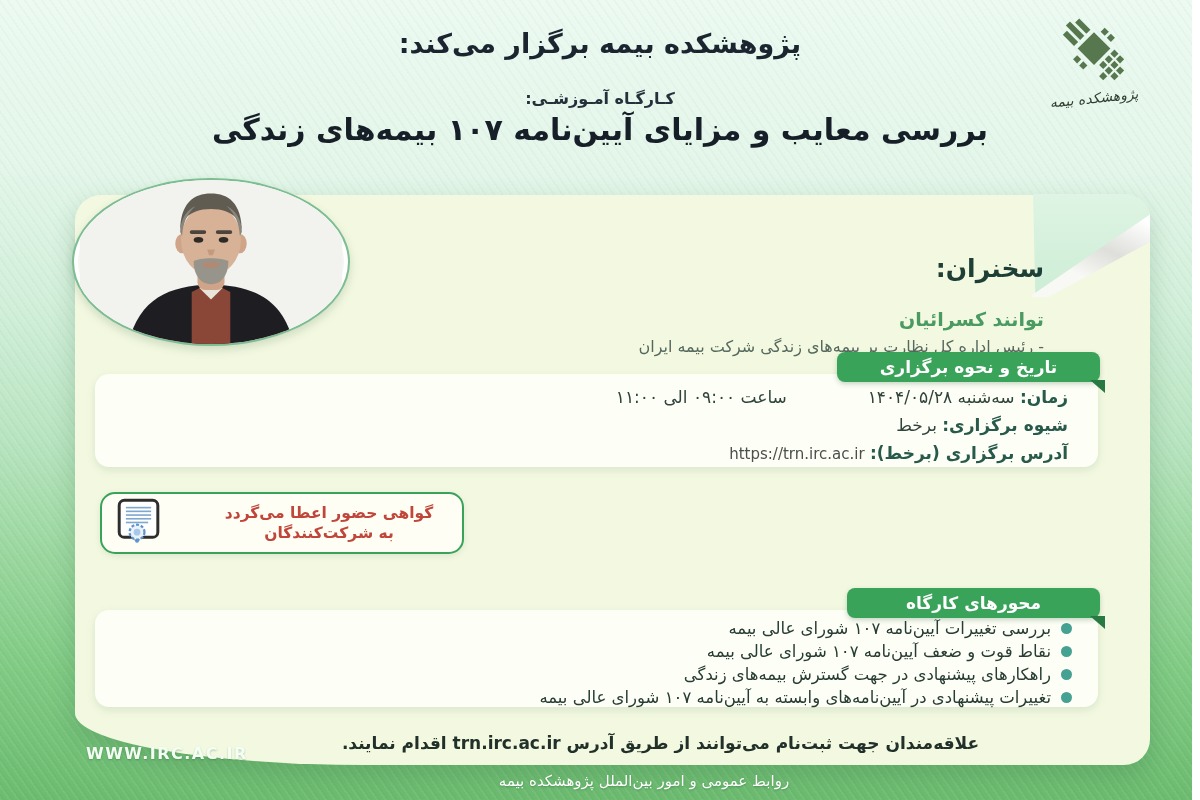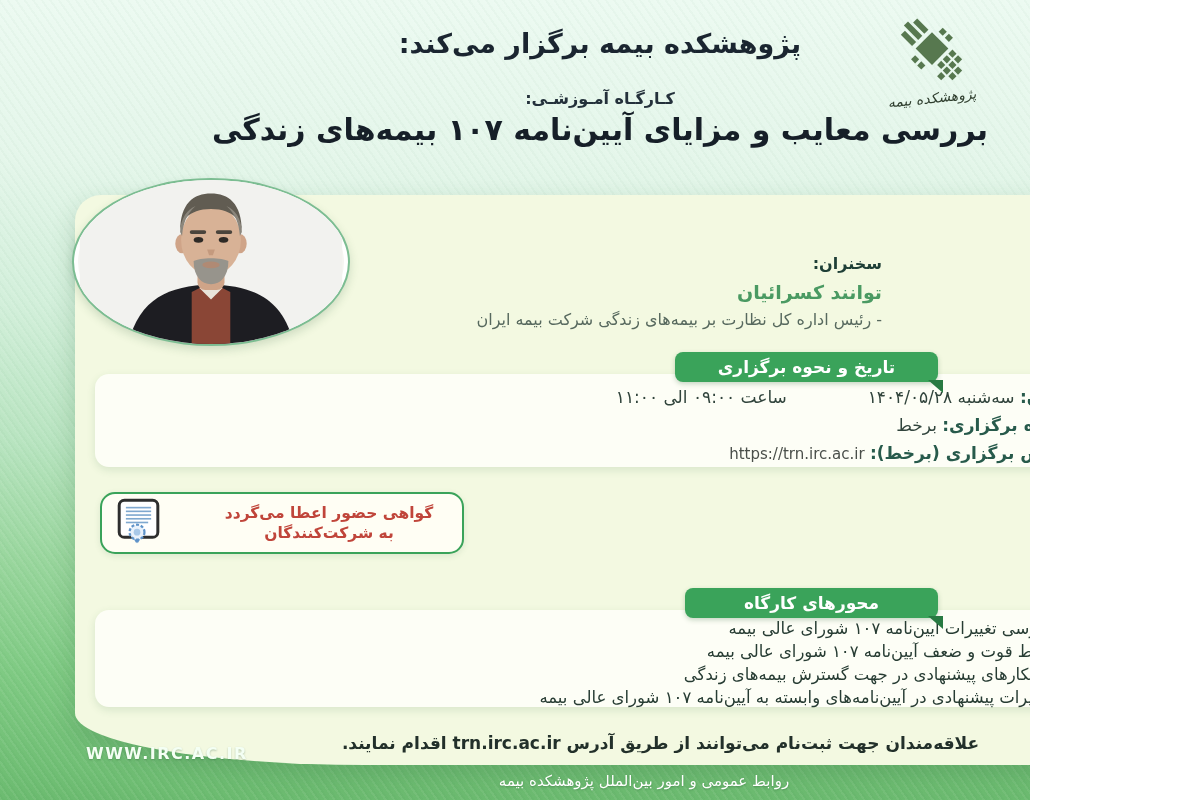--- a/index.html
+++ b/index.html
@@ -1,19 +1,19 @@
 <!DOCTYPE html>
 <html lang="fa"><head>
 <meta charset="utf-8">
 <style>
   * { margin:0; padding:0; box-sizing:border-box; }
   body { font-family: "DejaVu Sans", sans-serif; background:#ffffff; }
 
   .poster {
-    position:relative; width:1030px; height:800px; overflow:hidden;
+    position:relative; width:1192px; height:800px; overflow:hidden;
     background: linear-gradient(180deg,
       #ecfaf1 0%, #e4f6ea 20%, #d2efda 38%,
       #b8e4c0 55%, #99d69d 70%, #7fca83 84%, #6cbb70 100%);
   }
   
   .poster::after{
     content:""; position:absolute; inset:0; pointer-events:none; z-index:0;
     background: repeating-linear-gradient(55deg,
       rgba(255,255,255,0.06) 0 2px, rgba(0,80,30,0.025) 2px 4px, transparent 4px 7px);
   }
@@ -51,21 +51,21 @@
 
   
   .photo { position:absolute; left:72px; top:178px; width:278px; height:168px;
     border-radius:50%; background:#f5f5f2; border:2px solid #7cbd92;
     box-shadow:0 0 0 4px #ffffff inset, 0 4px 10px rgba(40,90,50,.18);
     overflow:hidden; z-index:3; }
   .photo svg { width:100%; height:100%; display:block; }
 
   .speaker-block { position:absolute; right:148px; top:254px; width:560px;
     direction:rtl; text-align:right; z-index:3; }
-  .speaker-heading { font-size:16px; font-weight:bold; color:#1e3f36; margin-bottom:8px; }
+  .speaker-heading { font-size:25px; font-weight:bold; color:#1e3f36; margin-bottom:25px; }
   .speaker-name    { font-size:19px; font-weight:bold; color:#4a9a62; margin-bottom:7px; }
   .speaker-role    { font-size:16px; color:#57695e; }
 
   
   .banner { position:absolute; height:30px; background:#3aa35a; border-radius:8px;
     color:#ffffff; font-size:17px; font-weight:bold; direction:rtl;
     display:flex; align-items:center; justify-content:center; z-index:4;
     box-shadow:0 2px 5px rgba(30,90,45,.25); }
   .banner .fold { position:absolute; top:100%; right:-5px; margin-top:-2px;
     width:0; height:0; border-top:13px solid #287a42; border-left:15px solid transparent;

